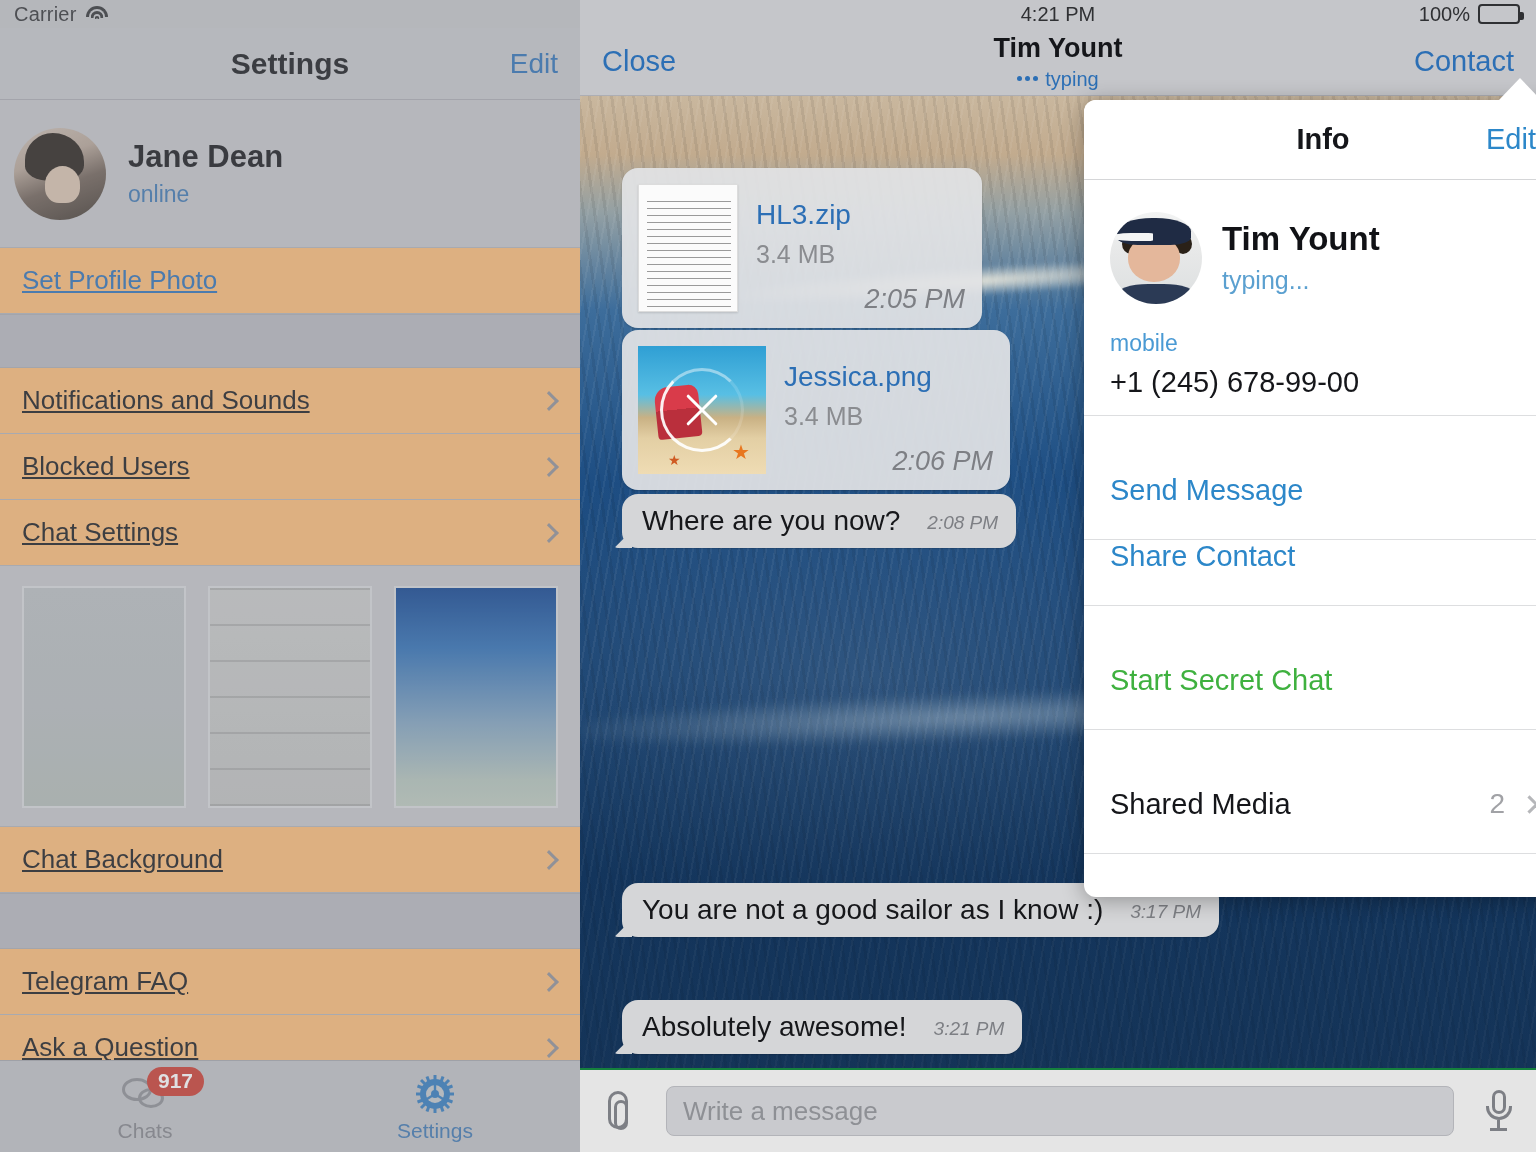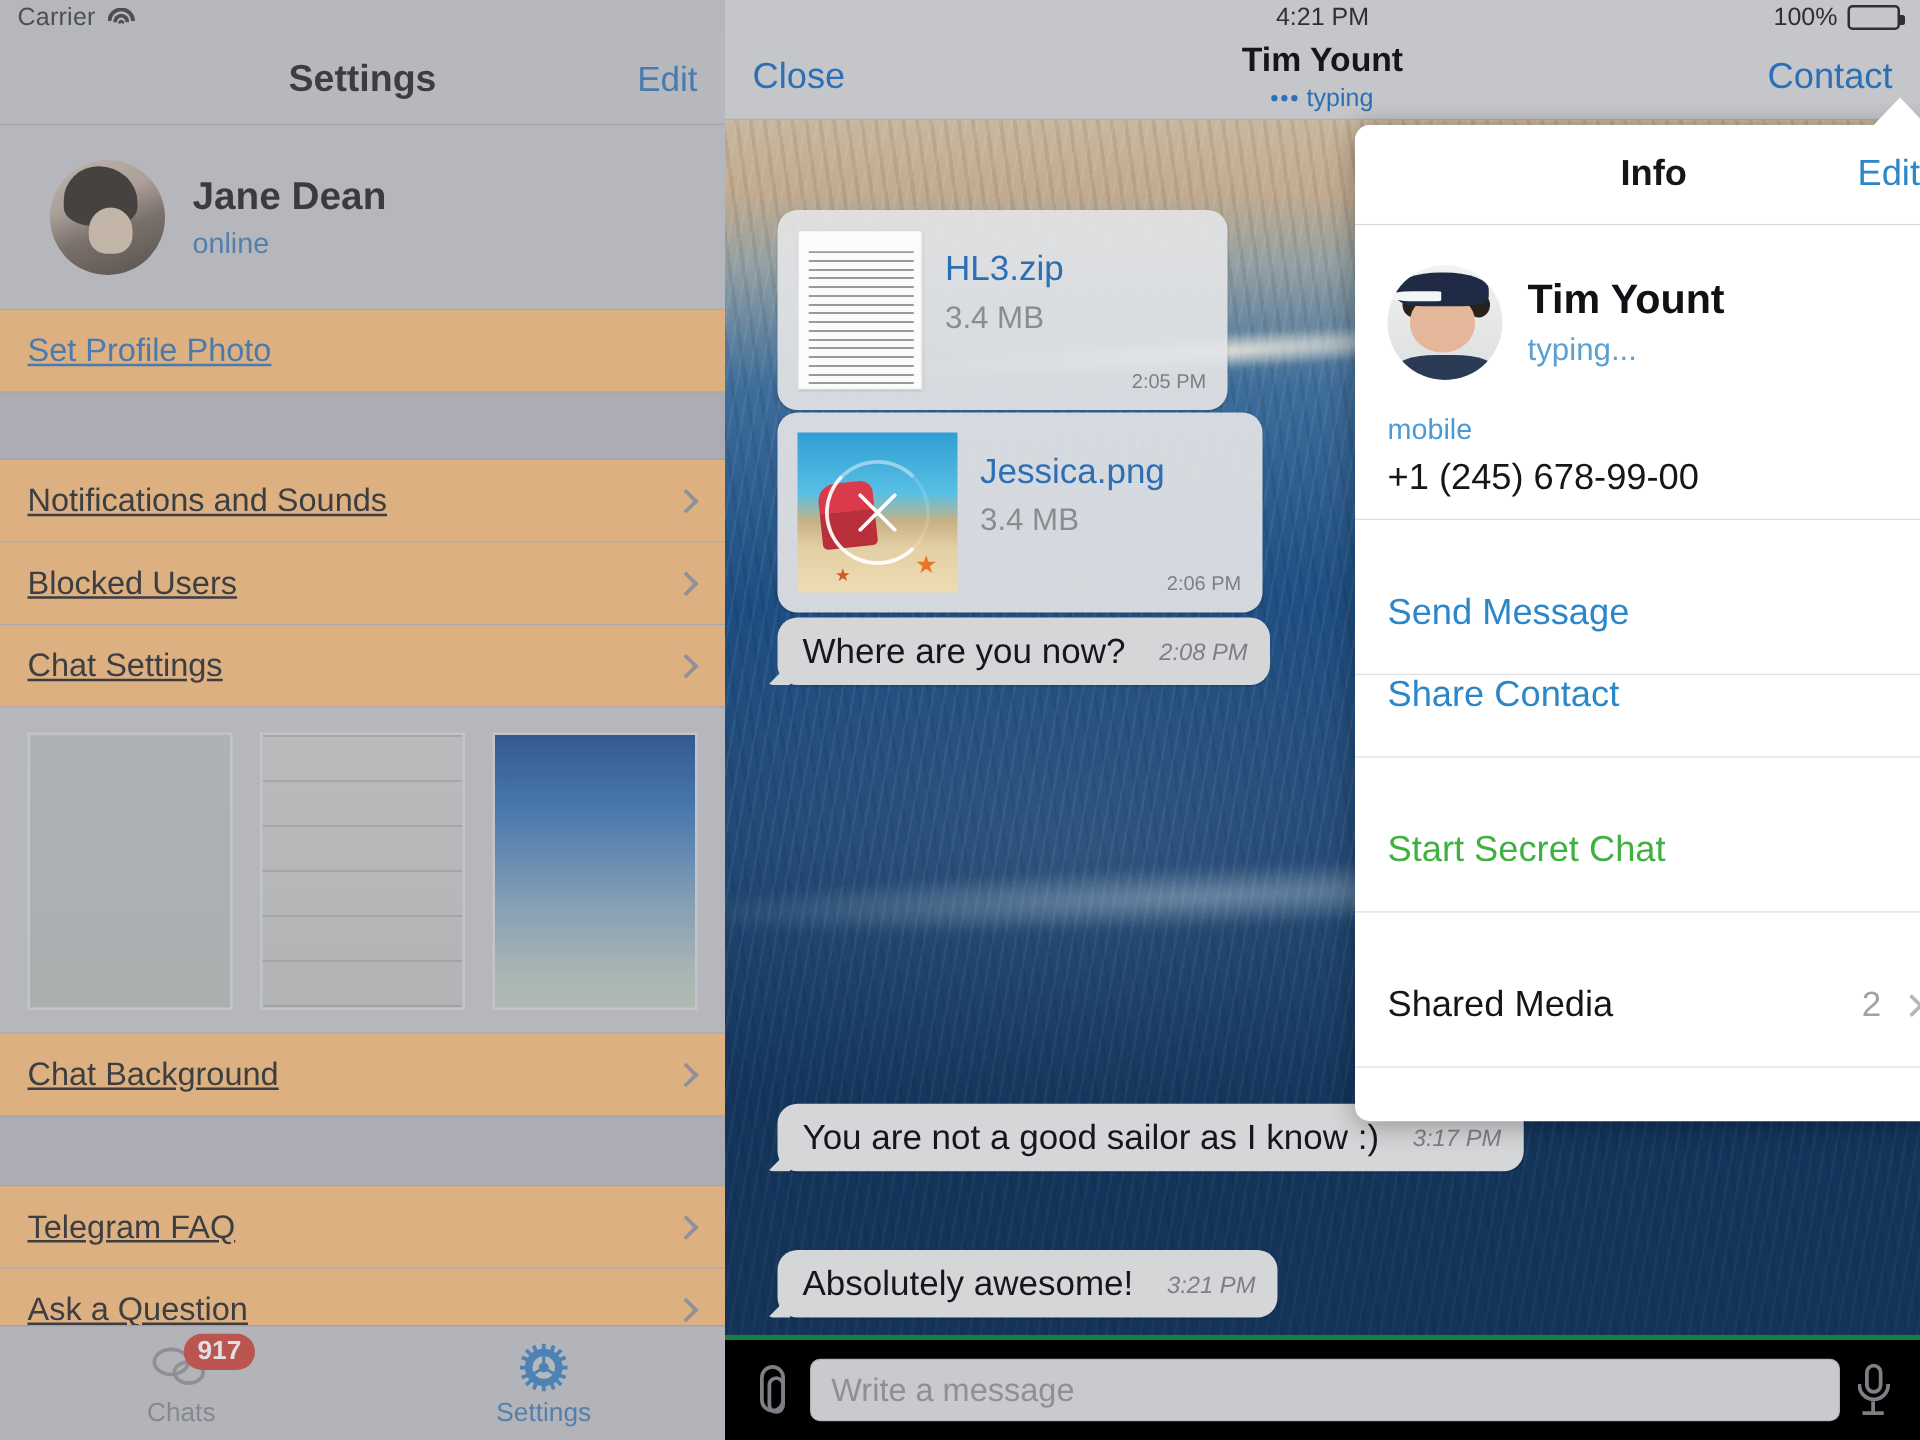--- a/index.html
+++ b/index.html
@@ -39,21 +39,21 @@
     display: flex; align-items: center; justify-content: center;
     position: relative; border-bottom: 1px solid #a9aab0;
   }
   .sb-navbar .title { font-size: 30px; font-weight: bold; color: #15161a; }
   .sb-navbar .edit {
     position: absolute; right: 22px; font-size: 28px; color: #2c6fb5;
   }
 
   .sb-profile {
     background: #c4c5c9;
-    height: 148px; display: flex; align-items: center; padding: 0 40px;
+    height: 148px; display: flex; align-items: center; padding: 0 14px;
     border-bottom: 1px solid #b1b2b8;
   }
   .avatar-lg {
     width: 92px; height: 92px; border-radius: 50%;
     background:
       radial-gradient(circle at 42% 30%, #3b3228 0 24%, rgba(59,50,40,0) 26%),
       linear-gradient(160deg,#cdbfb3 0%, #b6a496 35%, #6e5f55 60%, #3d342c 100%);
     position: relative; overflow: hidden; flex: 0 0 92px;
   }
   .avatar-lg::before {
@@ -241,28 +241,28 @@
   .img-thumb .cancel::before, .img-thumb .cancel::after {
     content:""; position:absolute; left: 50%; top: 50%; width: 42px; height: 3px;
     background: #fff; border-radius: 2px;
   }
   .img-thumb .cancel::before { transform: translate(-50%,-50%) rotate(45deg); }
   .img-thumb .cancel::after  { transform: translate(-50%,-50%) rotate(-45deg); }
   .file-meta { display: flex; flex-direction: column; justify-content: flex-start; padding-top: 16px; min-width: 210px; }
   .file-name { font-size: 28px; color: #2c6fb5; line-height: 1.1; }
   .file-size { font-size: 25px; color: #8a8c90; margin-top: 9px; }
   .file-time {
-    position: absolute; right: 17px; bottom: 13px; font-size: 16px; color: #7d7f84; 
+    position: absolute; right: 17px; bottom: 13px; font-size: 27px; color: #7d7f84; font-style: italic;
   }
 
   
   .inputbar {
     position: absolute; left: 0; bottom: 0; width: 956px; height: 84px;
-    background: #000000; border-top: 4px solid #15803d;
-    display: flex; align-items: center; padding: 0 22px; gap: 12px;
+    background: #e5e5e5; border-top: 2px solid #15803d;
+    display: flex; align-items: center; padding: 0 22px; gap: 30px;
   }
   .clip { width: 34px; height: 44px; position: relative; flex: 0 0 34px; }
   .clip i {
     position: absolute; left: 6px; top: 2px; width: 20px; height: 38px;
     border: 3px solid #7d7f85; border-radius: 12px;
   }
   .clip i::after {
     content:""; position: absolute; left: 3px; top: 6px; width: 8px; height: 24px;
     border: 3px solid #7d7f85; border-radius: 8px; border-top: 3px solid #7d7f85;
   }

